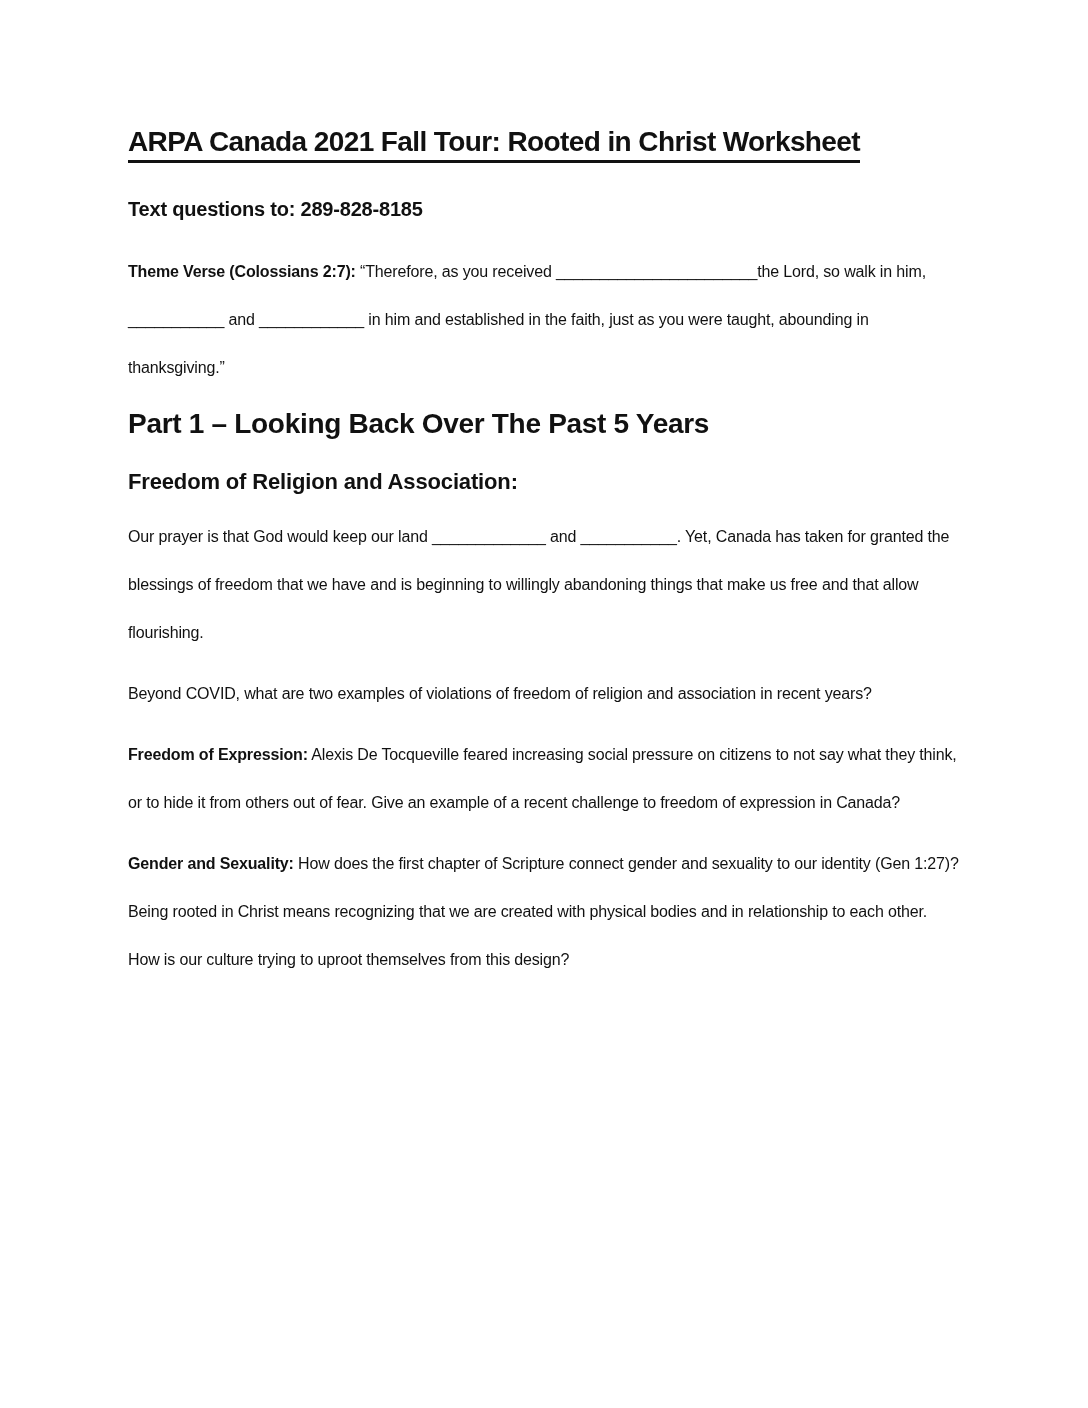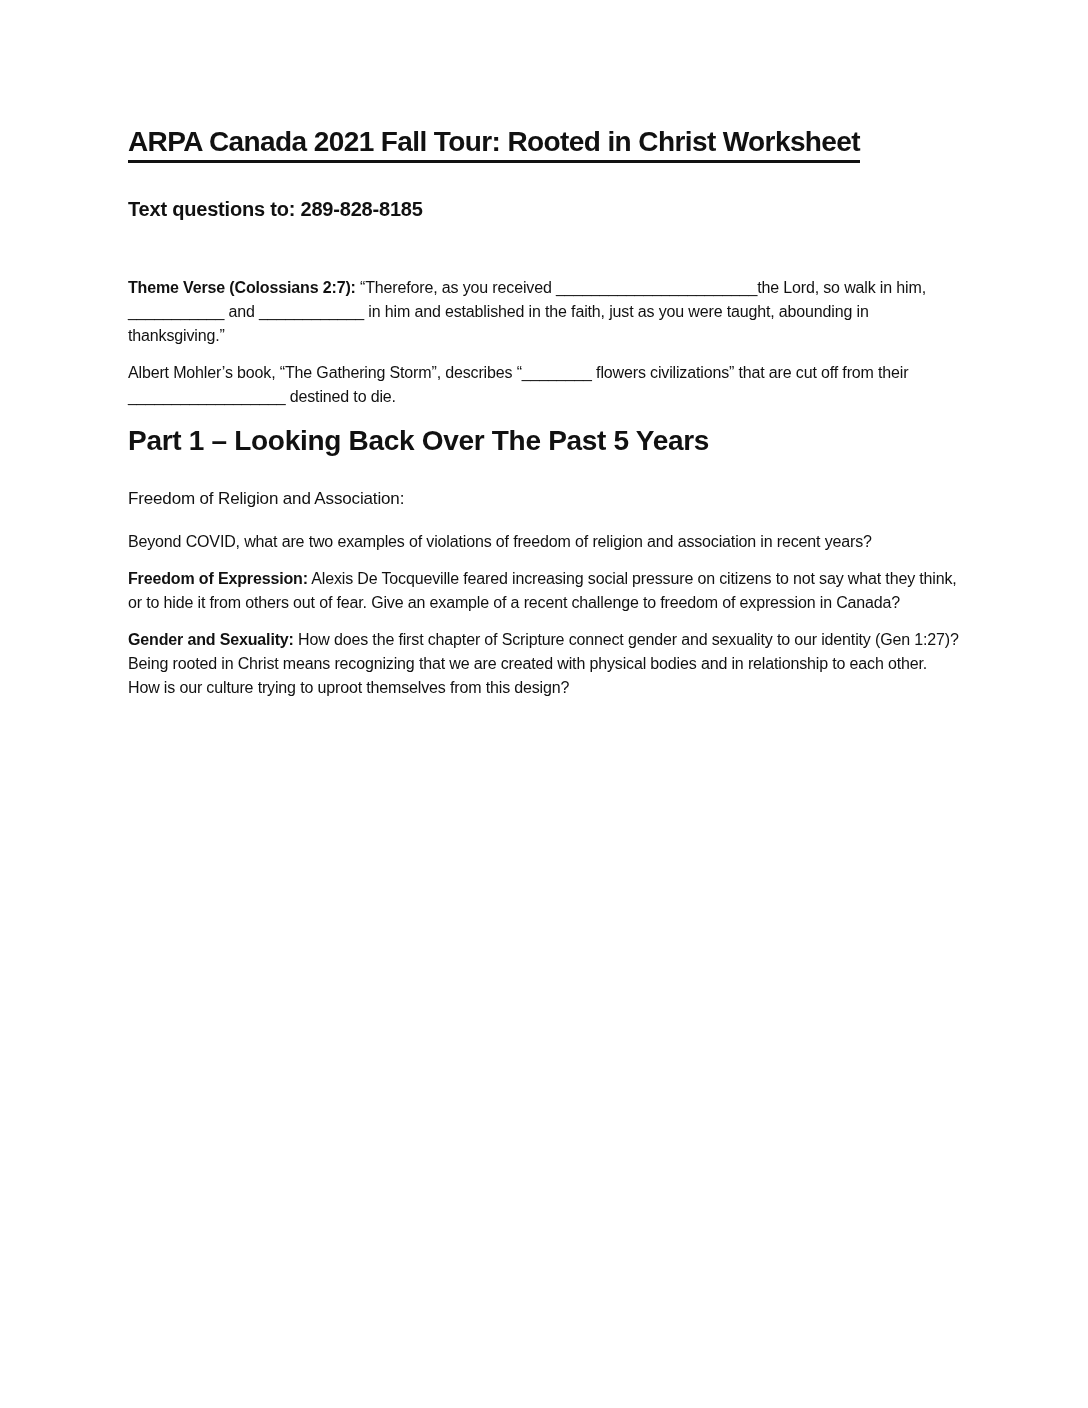--- a/index.html
+++ b/index.html
@@ -24,68 +24,68 @@
     font-weight: bold;
     letter-spacing: -0.6px;
     white-space: nowrap;
     line-height: 36px;
   }
   h1.doc-title .u {
     border-bottom: 3px solid #111111;
     padding-bottom: 3px;
   }
   p.contact {
-    margin: 0 0 54px 0;
+    margin: 0 0 26px 0;
     font-size: 20px;
     font-weight: bold;
     line-height: 26px;
     letter-spacing: -0.2px;
   }
   p.body {
     margin: 0 0 13px 0;
     font-size: 16px;
-    line-height: 24px;
+    line-height: 48px;
     letter-spacing: -0.15px;
     max-width: 836px;
   }
   p.body strong {
     font-weight: bold;
   }
   h2.part-heading {
     margin: 16px 0 24px 0;
     font-size: 28px;
     font-weight: bold;
     line-height: 32px;
     letter-spacing: -0.3px;
   }
   h3.sub-heading {
     margin: 0 0 13px 0;
-    font-size: 17px;
-    font-weight: normal;
+    font-size: 22px;
+    font-weight: bold;
     line-height: 36px;
     letter-spacing: -0.15px;
   }
 </style>
 </head>
 <body>
 
 <div class="page">
 
   <h1 class="doc-title"><span class="u">ARPA Canada 2021 Fall Tour: Rooted in Christ Worksheet</span></h1>
 
   <p class="contact">Text questions to: 289-828-8185</p>
 
   <p class="body"><strong>Theme Verse (Colossians 2:7):</strong><span> “Therefore, as you received _______________________the Lord, so walk in him, ___________ and ____________ in him and established in the faith, just as you were taught, abounding in thanksgiving.”</span></p>
 
-  <p class="body">Albert Mohler’s book, “The Gathering Storm”, describes “________ flowers civilizations” that are cut off from their __________________ destined to die.</p>
 
   <h2 class="part-heading">Part 1 – Looking Back Over The Past 5 Years</h2>
 
   <h3 class="sub-heading">Freedom of Religion and Association:</h3>
 
+  <p class="body">Our prayer is that God would keep our land _____________ and ___________. Yet, Canada has taken for granted the blessings of freedom that we have and is beginning to willingly abandoning things that make us free and that allow flourishing.</p>
 
 
   <p class="body">Beyond COVID, what are two examples of violations of freedom of religion and association in recent years?</p>
 
   <p class="body"><strong>Freedom of Expression:</strong><span> Alexis De Tocqueville feared increasing social pressure on citizens to not say what they think, or to hide it from others out of fear. Give an example of a recent challenge to freedom of expression in Canada?</span></p>
 
 
   <p class="body"><strong>Gender and Sexuality:</strong><span> How does the first chapter of Scripture connect gender and sexuality to our identity (Gen 1:27)? Being rooted in Christ means recognizing that we are created with physical bodies and in relationship to each other. How is our culture trying to uproot themselves from this design?</span></p>
 
 </div>

